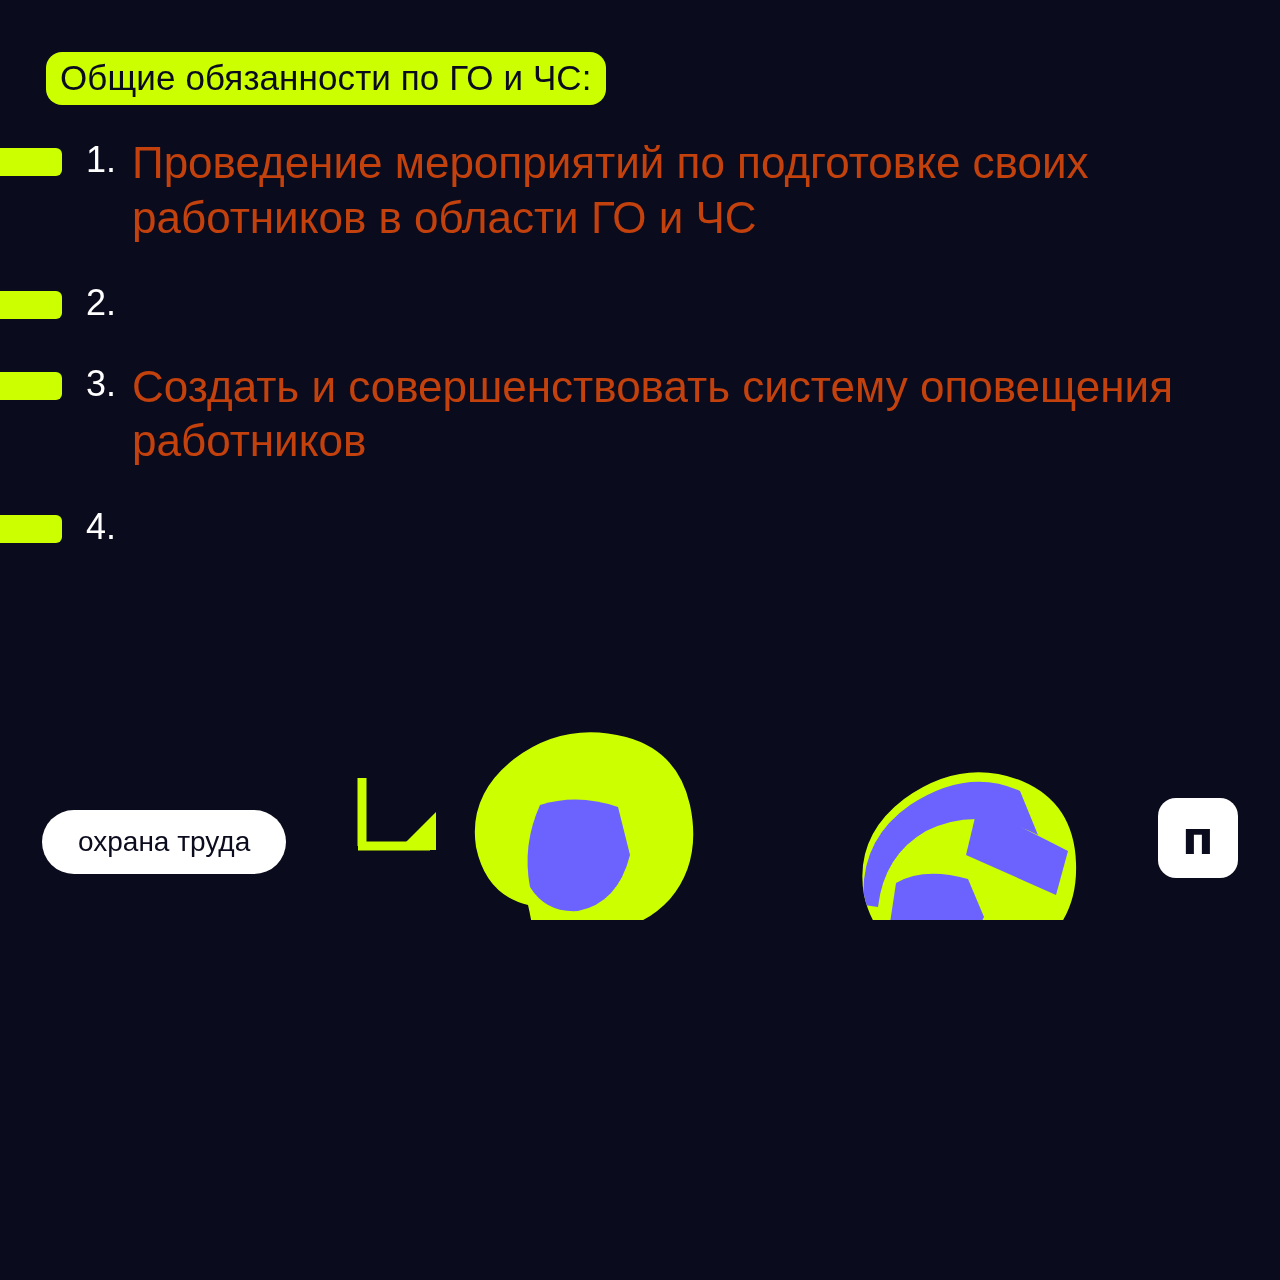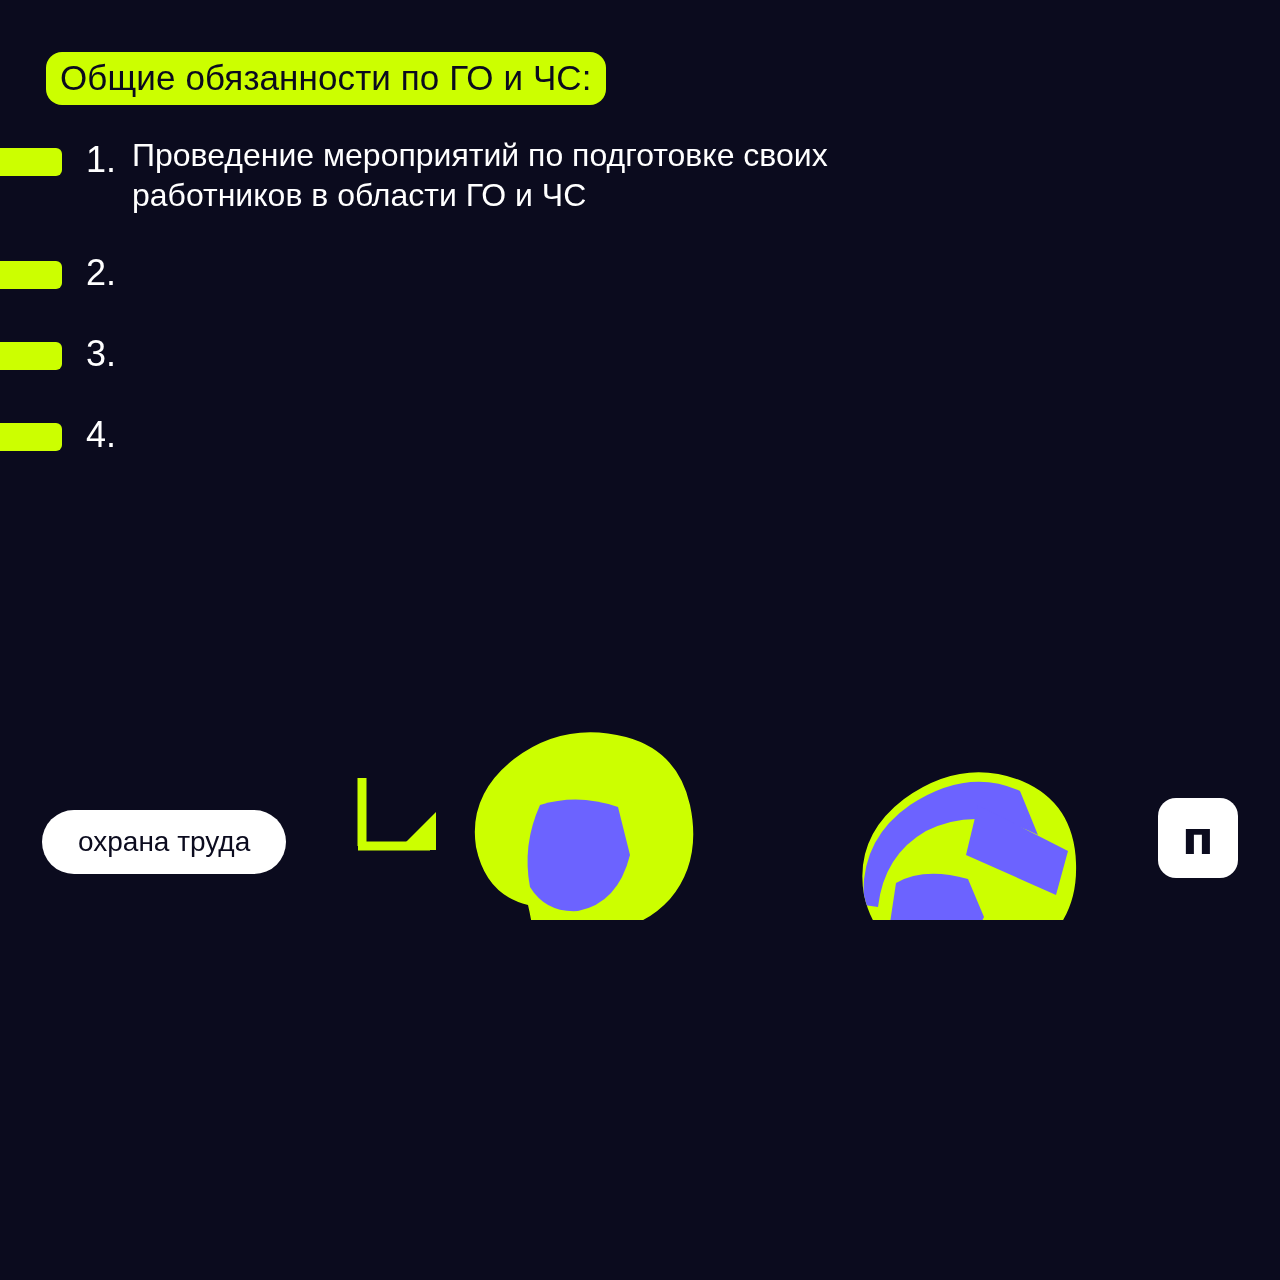--- a/index.html
+++ b/index.html
@@ -61,22 +61,22 @@
   .num {
     flex: 0 0 auto;
     width: 54px;
     text-align: right;
     color: #ffffff;
     font-size: 36px;
     line-height: 1.24;
     padding-top: 2px;
   }
   .txt {
-    color: #ffffff;
-    font-size: 32px;
+    color: #c2410c;
+    font-size: 44px;
     line-height: 1.24;
     padding-left: 16px;
     max-width: 1100px;
     white-space: pre-line;
   }
 
   
   .art {
     position: absolute;
     left: 278px;
@@ -146,20 +146,22 @@
     </div>
 
     <div class="item">
       <span class="bullet-bar"></span>
       <span class="num">2.</span>
     </div>
 
     <div class="item">
       <span class="bullet-bar"></span>
       <span class="num">3.</span>
+      <span class="txt">Создать и совершенствовать систему оповещения
+работников</span>
     </div>
 
     <div class="item">
       <span class="bullet-bar"></span>
       <span class="num">4.</span>
     </div>
 
   </div>
 
   <div class="art">

